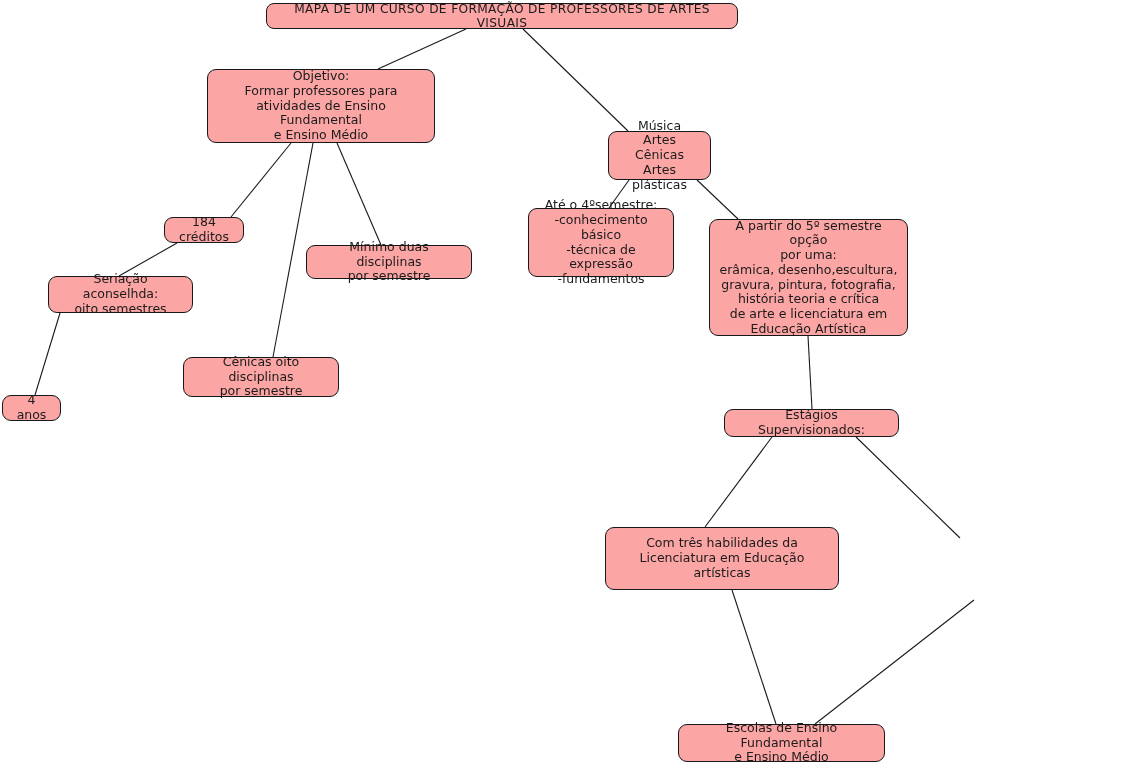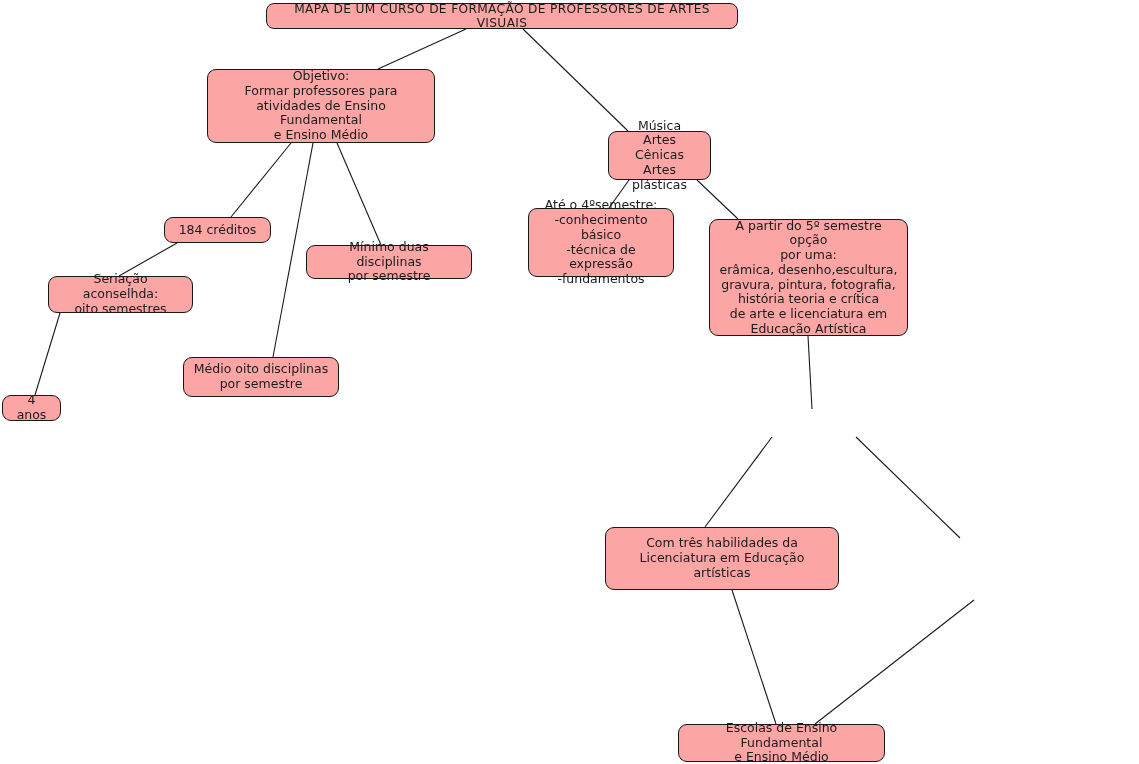--- a/index.html
+++ b/index.html
@@ -82,46 +82,47 @@
 
   <div class="node" style="left:207px; top:69px; width:228px; height:74px;">Objetivo:
 Formar professores para
 atividades de  Ensino Fundamental
 e Ensino Médio</div>
 
   <div class="node" style="left:608px; top:131px; width:103px; height:49px;">Música
 Artes Cênicas
 Artes plásticas</div>
 
-  <div class="node small" style="left:164px; top:217px; width:107px; height:26px;">184 créditos</div>
+  <div class="node small" style="left:164px; top:217px; width:80px; height:26px;">184 créditos</div>
 
   <div class="node" style="left:20px; top:276px; width:145px; height:37px;margin-left:28px;">Seriação aconselhda:
 oito semestres</div>
 
   <div class="node small" style="left:2px; top:395px; width:59px; height:26px;">4 anos</div>
 
-  <div class="node" style="left:183px; top:357px; width:156px; height:40px;">Médio oito disciplinas
+  <div class="node" style="left:183px; top:357px; width:156px; height:40px;">Cênicas oito disciplinas
 por semestre</div>
 
   <div class="node" style="left:306px; top:245px; width:166px; height:34px;">Mínimo duas disciplinas
 por semestre</div>
 
   <div class="node" style="left:528px; top:208px; width:146px; height:69px;">Até o 4ºsemestre:
 -conhecimento básico
 -técnica de expressão
 -fundamentos</div>
 
   <div class="node" style="left:709px; top:219px; width:199px; height:117px;">A partir do 5º semestre opção
 por uma:
 erâmica, desenho,escultura,
 gravura, pintura, fotografia,
 história teoria e crítica
 de arte e licenciatura em
 Educação Artística</div>
 
+  <div class="node small" style="left:724px; top:409px; width:175px; height:28px;">Estágios Supervisionados:</div>
 
   <div class="node" style="left:605px; top:527px; width:234px; height:63px;">Com três habilidades da
 Licenciatura em Educação artísticas</div>
 
 
   <div class="node" style="left:678px; top:724px; width:207px; height:38px;">Escolas de Ensino Fundamental
 e Ensino Médio</div>
 
 </div>
 

